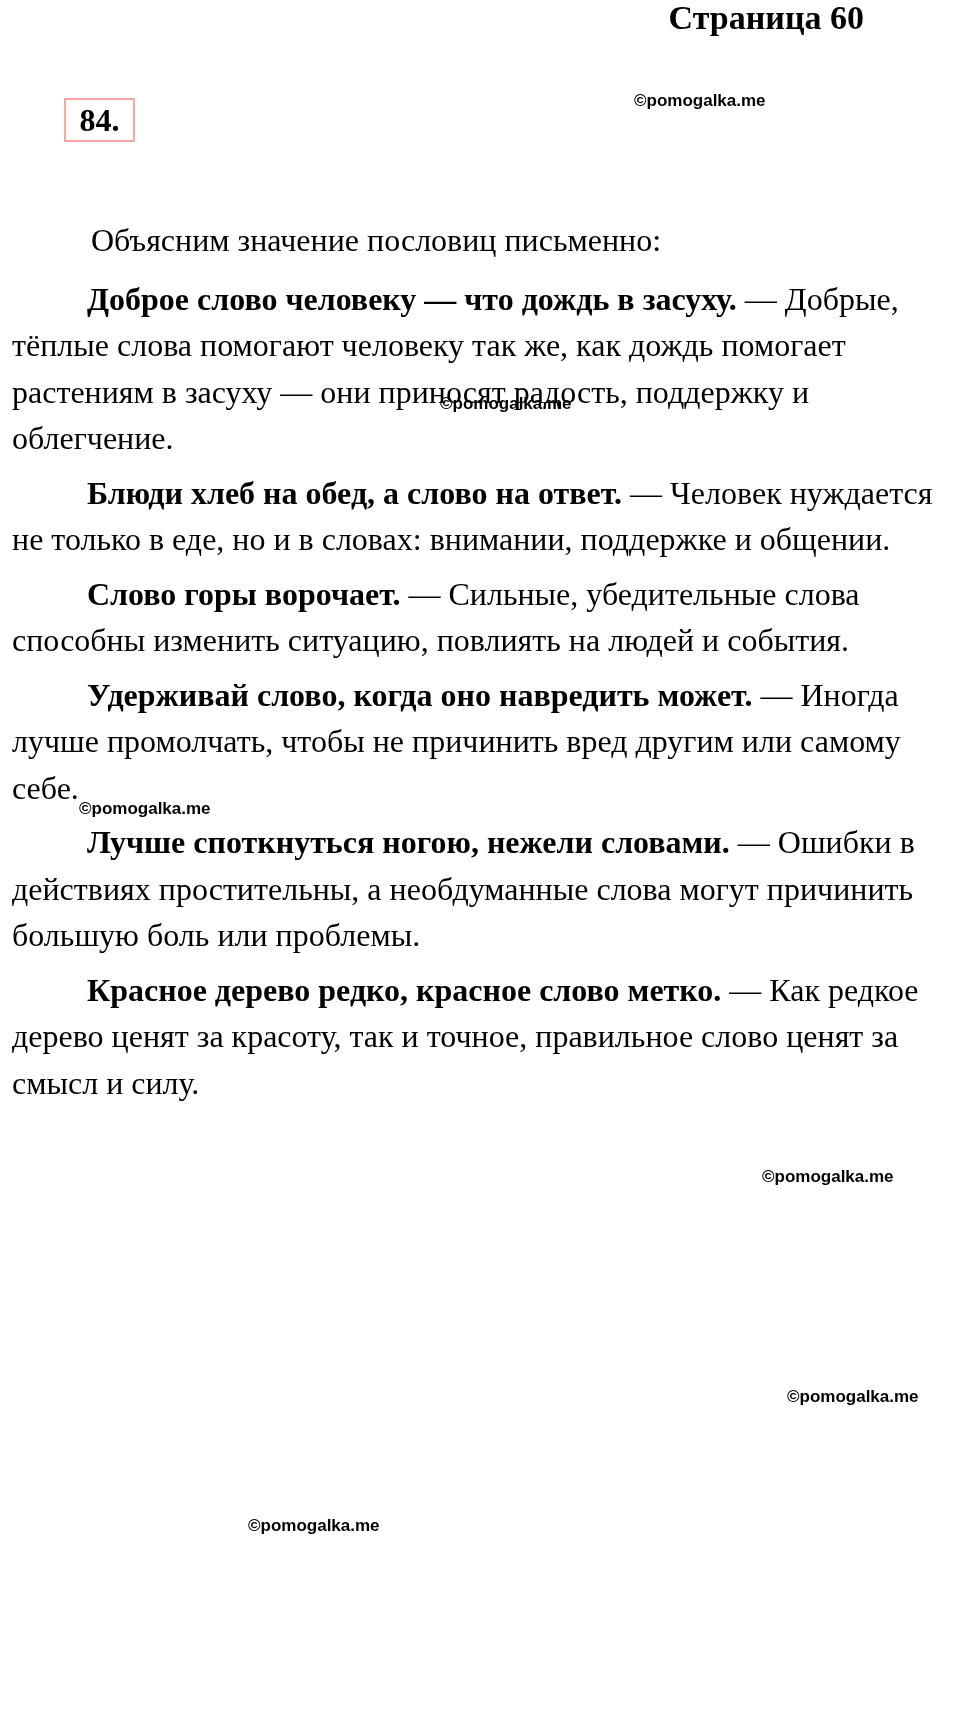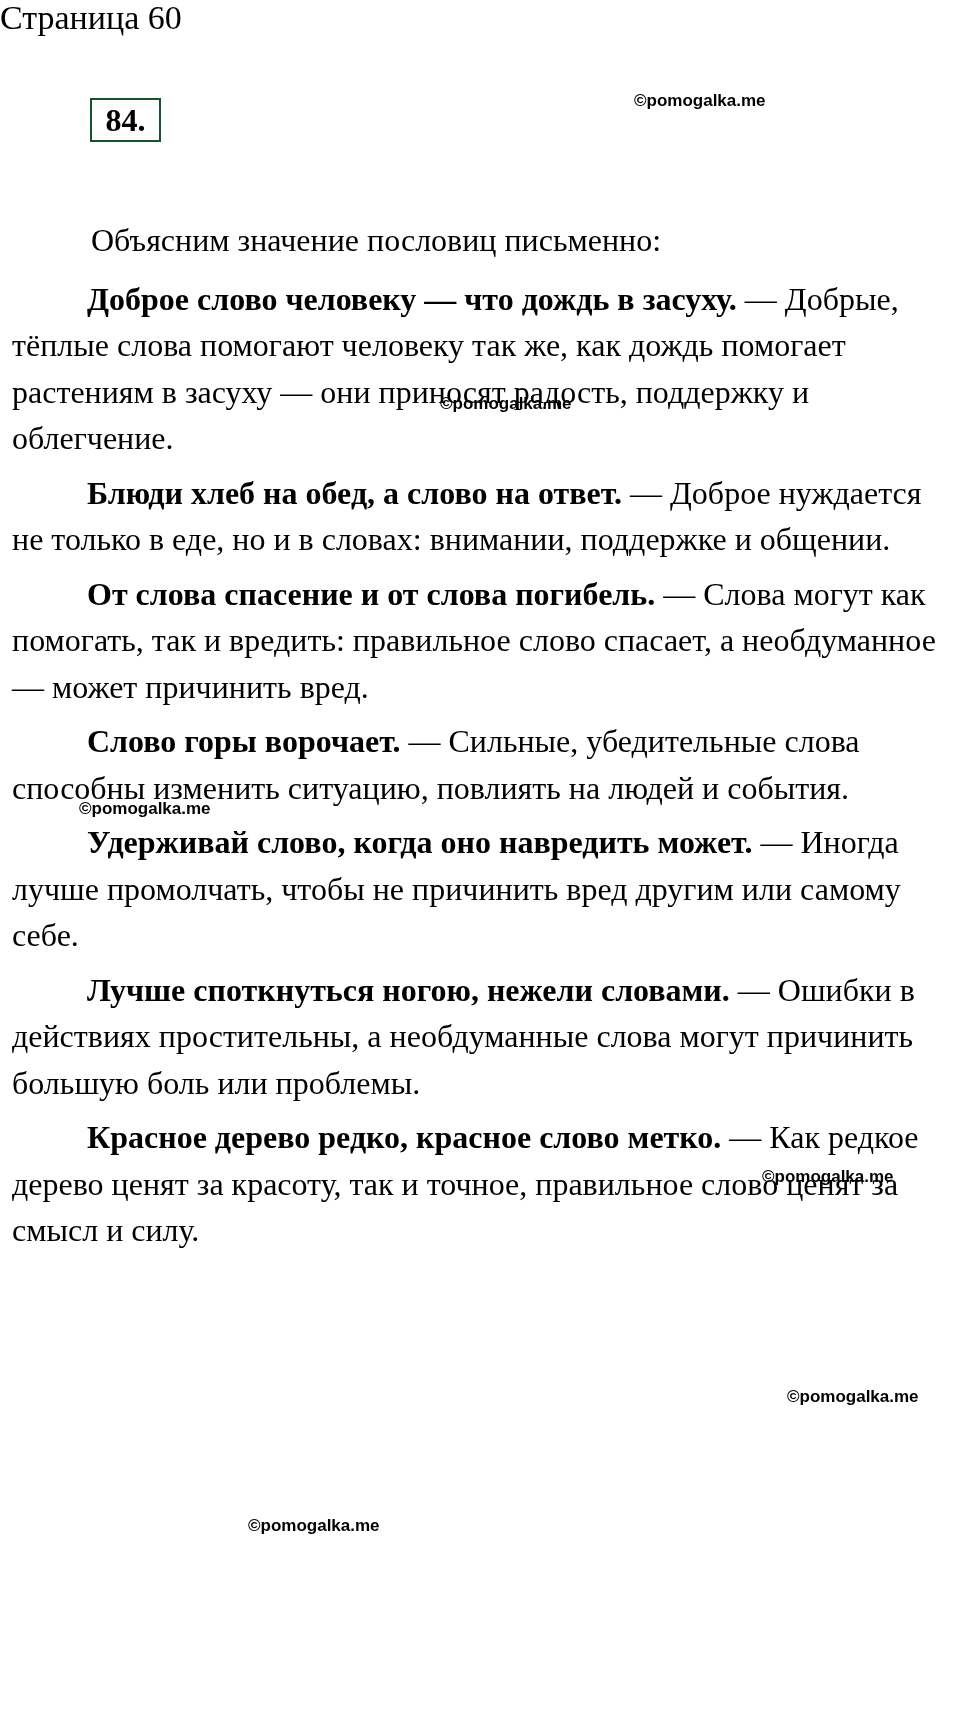--- a/index.html
+++ b/index.html
@@ -9,32 +9,32 @@
       position: relative;
       overflow: hidden;
       font-family: "Liberation Serif", "DejaVu Serif", serif;
       color: #000000;
     }
     .page-title {
       position: absolute;
       top: 0;
       left: 0;
       width: 864px;
-      text-align: left;
-      font-weight: normal;
+      text-align: right;
+      font-weight: bold;
       font-size: 34px;
       line-height: 36px;
     }
     .task-number {
       position: absolute;
-      left: 90px;
+      left: 64px;
       top: 98px;
       width: 67px;
       height: 40px;
-      border: 2px solid #14532d;
+      border: 2px solid #fca5a5;
       font-weight: bold;
       font-size: 32px;
       line-height: 40px;
       text-align: center;
     }
     .watermark {
       position: absolute;
       font-family: "Liberation Sans", "DejaVu Sans", sans-serif;
       font-weight: bold;
       font-size: 17px;
@@ -73,25 +73,21 @@
 
 <div class="content">
   <p class="intro">Объясним значение пословиц письменно:</p>
 
   <p class="para">
     <span class="b">Доброе слово человеку — что дождь в засуху.</span>
     <span>— Добрые, тёплые слова помогают человеку так же, как дождь помогает растениям в засуху — они приносят радость, поддержку и облегчение.</span>
   </p>
   <p class="para">
     <span class="b">Блюди хлеб на обед, а слово на ответ.</span>
-    <span>— Доброе нуждается не только в еде, но и в словах: внимании, поддержке и общении.</span>
-  </p>
-  <p class="para">
-    <span class="b">От слова спасение и от слова погибель.</span>
-    <span>— Слова могут как помогать, так и вредить: правильное слово спасает, а необдуманное — может причинить вред.</span>
+    <span>— Человек нуждается не только в еде, но и в словах: внимании, поддержке и общении.</span>
   </p>
   <p class="para">
     <span class="b">Слово горы ворочает.</span>
     <span>— Сильные, убедительные слова способны изменить ситуацию, повлиять на людей и события.</span>
   </p>
   <p class="para">
     <span class="b">Удерживай слово, когда оно навредить может.</span>
     <span>— Иногда лучше промолчать, чтобы не причинить вред другим или самому себе.</span>
   </p>
   <p class="para">

